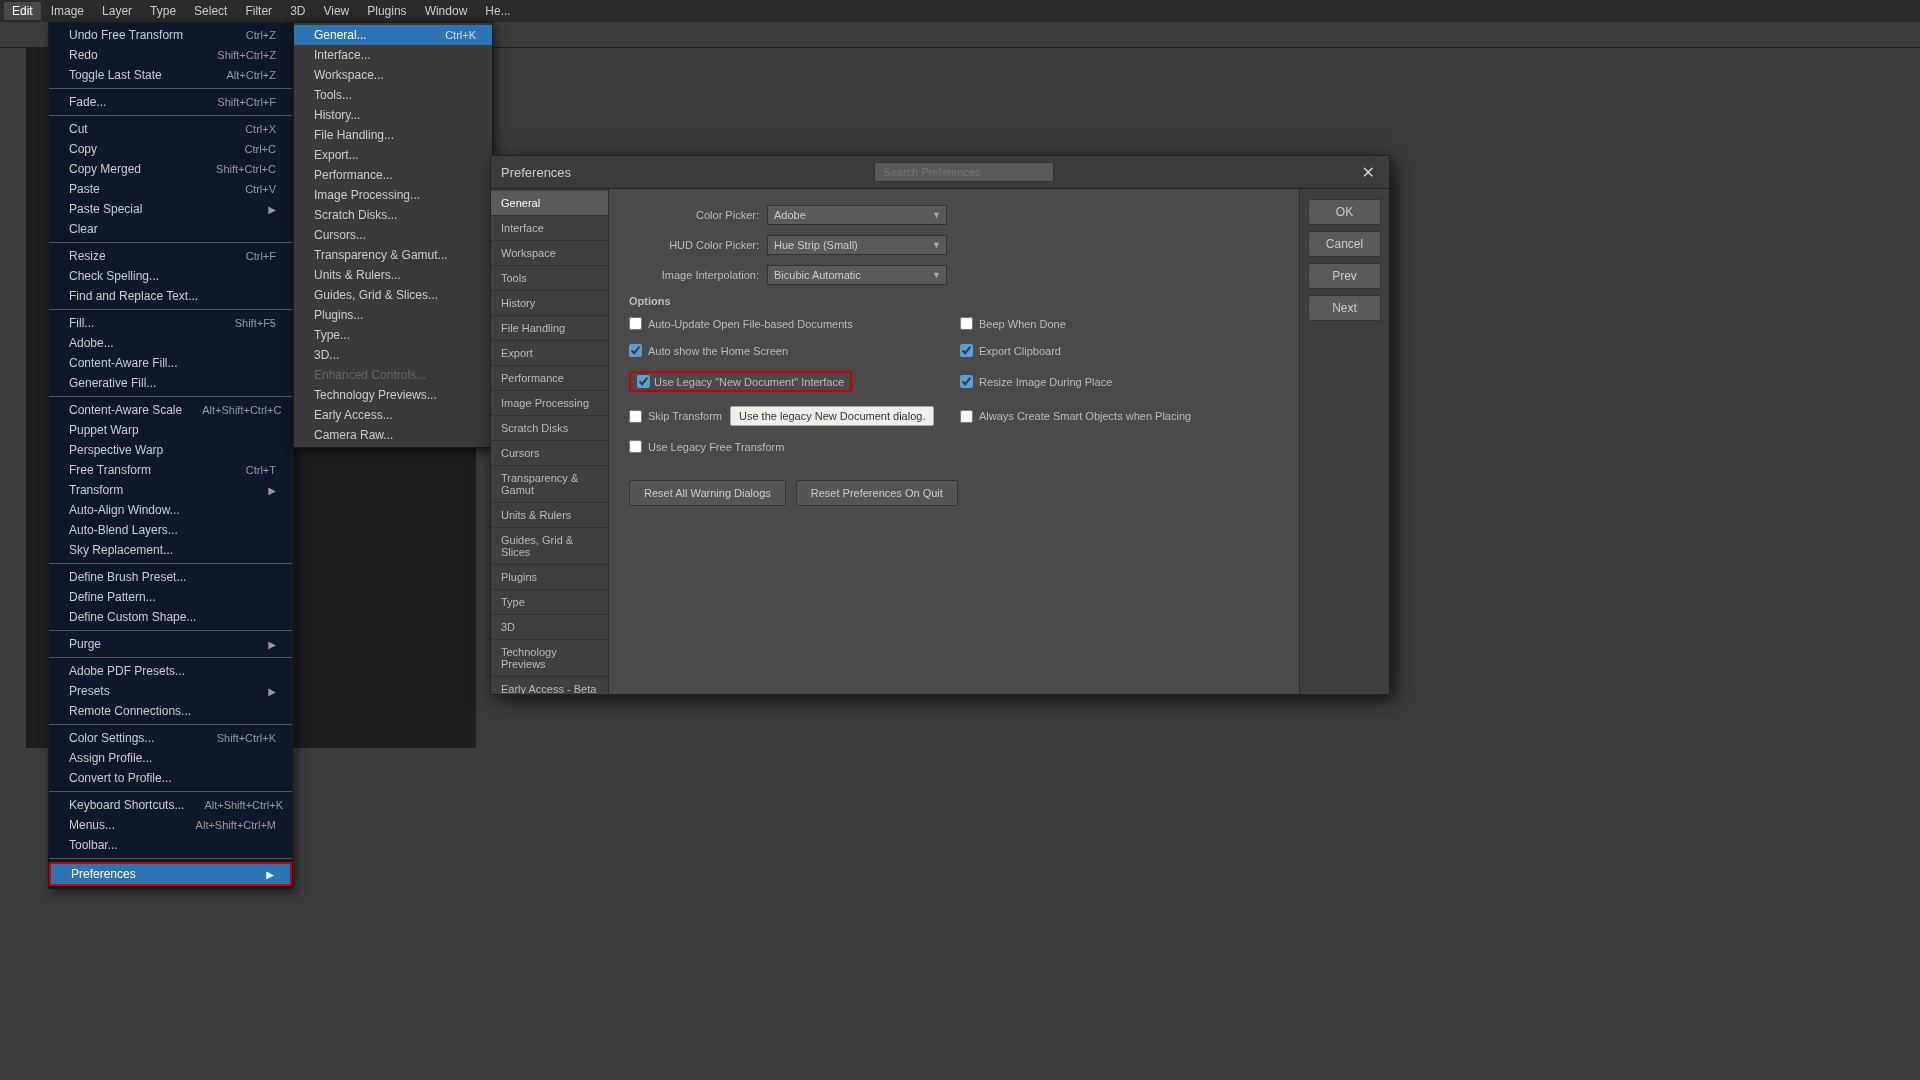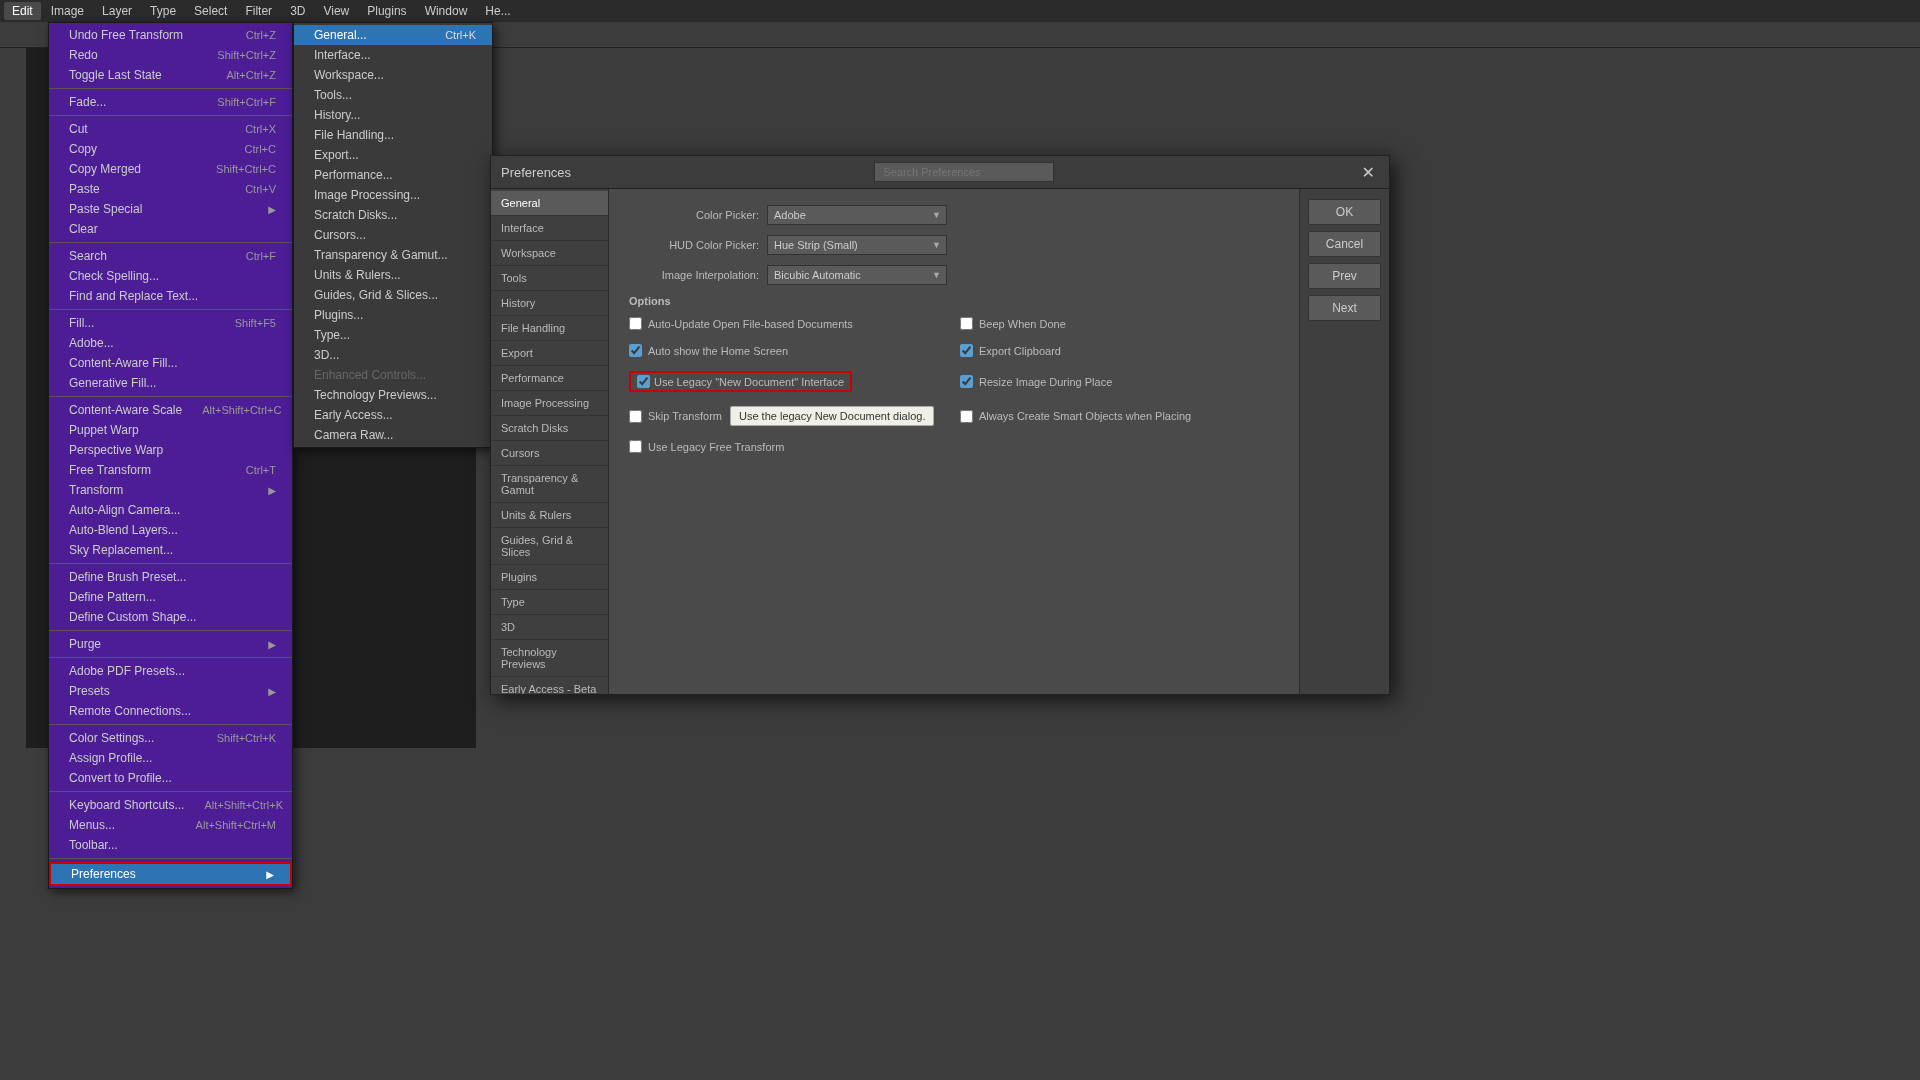--- a/index.html
+++ b/index.html
@@ -72,21 +72,21 @@
       background: #1e1e1e;
       overflow: hidden;
     }
 
     
     .edit-menu {
       position: absolute;
       top: 22px;
       left: 48px;
       width: 245px;
-      background: #4c1d95;
+      background: #0f172a;
       border: 1px solid #1a1a1a;
       box-shadow: 3px 3px 10px rgba(0,0,0,0.6);
       z-index: 200;
       padding: 2px 0;
     }
     .menu-item {
       display: flex;
       justify-content: space-between;
       align-items: center;
       padding: 3px 16px 3px 20px;
@@ -408,21 +408,21 @@
     </div>
     <div class="menu-item">
       <span>Paste Special</span>
       <span class="menu-arrow">▶</span>
     </div>
     <div class="menu-item">
       <span>Clear</span>
     </div>
     <div class="menu-separator"></div>
     <div class="menu-item">
-      <span>Search</span>
+      <span>Resize</span>
       <span class="shortcut">Ctrl+F</span>
     </div>
     <div class="menu-item">
       <span>Check Spelling...</span>
     </div>
     <div class="menu-item">
       <span>Find and Replace Text...</span>
     </div>
     <div class="menu-separator"></div>
     <div class="menu-item">
@@ -451,21 +451,21 @@
     </div>
     <div class="menu-item">
       <span>Free Transform</span>
       <span class="shortcut">Ctrl+T</span>
     </div>
     <div class="menu-item">
       <span>Transform</span>
       <span class="menu-arrow">▶</span>
     </div>
     <div class="menu-item">
-      <span>Auto-Align Camera...</span>
+      <span>Auto-Align Window...</span>
     </div>
     <div class="menu-item">
       <span>Auto-Blend Layers...</span>
     </div>
     <div class="menu-item">
       <span>Sky Replacement...</span>
     </div>
     <div class="menu-separator"></div>
     <div class="menu-item">
       <span>Define Brush Preset...</span>
@@ -692,20 +692,24 @@
             <input type="checkbox" style="">
             <span class="prefs-checkbox-label">Always Create Smart Objects when Placing</span>
           </div>
 
           <div class="prefs-checkbox-row">
             <input type="checkbox" style="">
             <span class="prefs-checkbox-label">Use Legacy Free Transform</span>
           </div>
         </div>
 
+        <div class="bottom-buttons-row">
+          <button class="bottom-btn">Reset All Warning Dialogs</button>
+          <button class="bottom-btn">Reset Preferences On Quit</button>
+        </div>
       </div>
 
       <div class="prefs-buttons">
         <button class="prefs-btn">OK</button>
         <button class="prefs-btn">Cancel</button>
         <button class="prefs-btn">Prev</button>
         <button class="prefs-btn">Next</button>
       </div>
     </div>
   </div>

